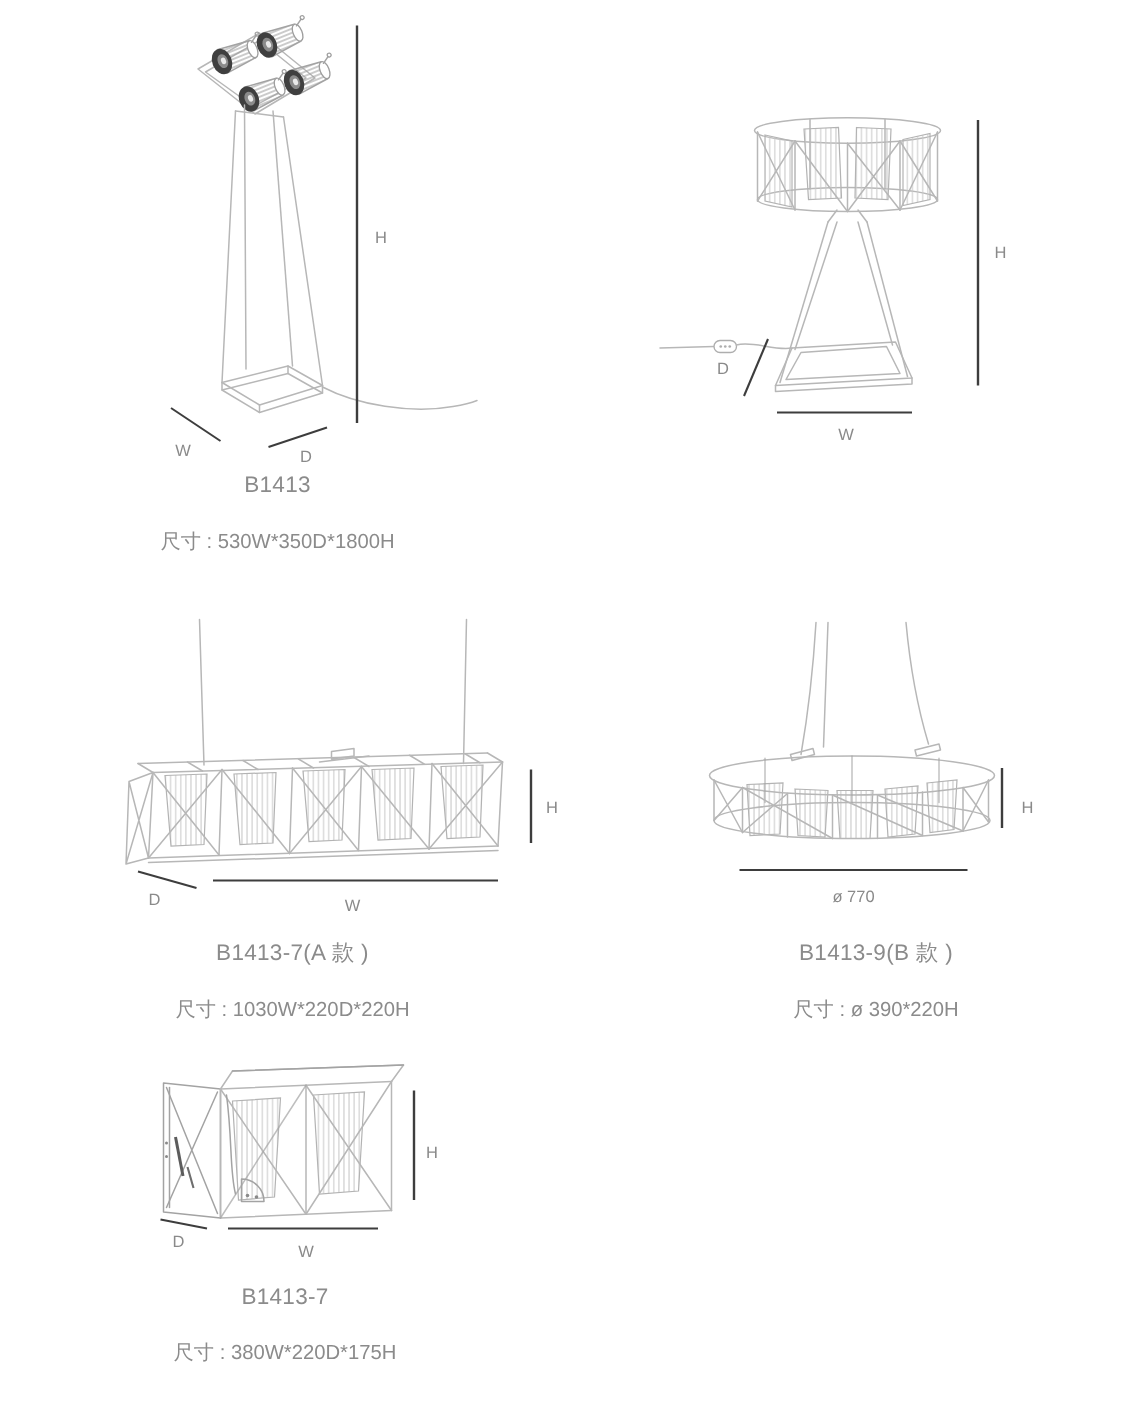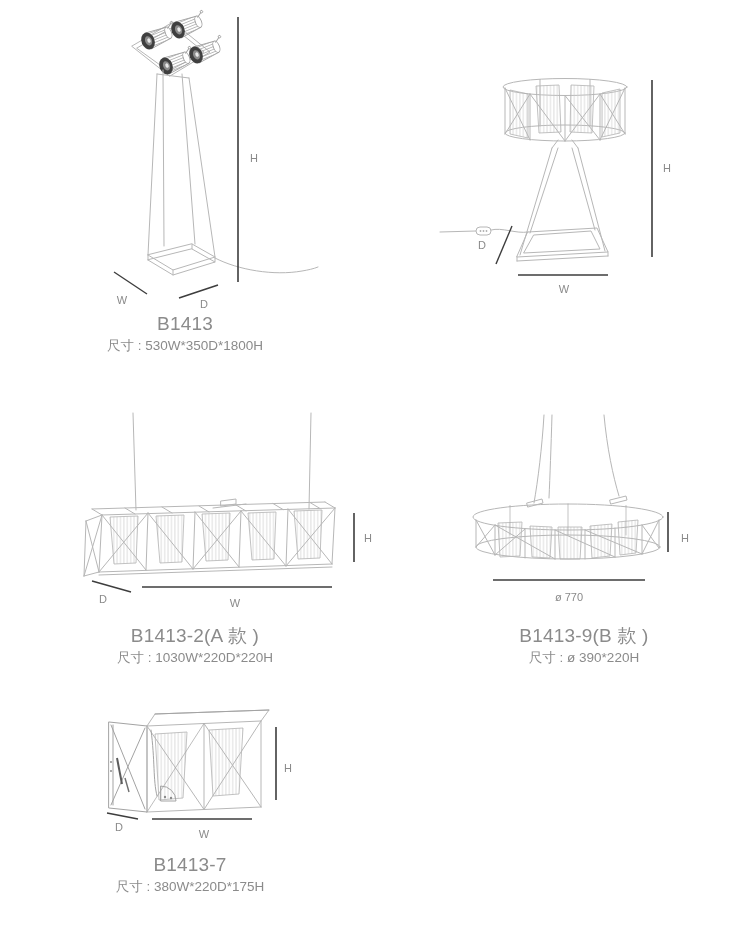--- a/index.html
+++ b/index.html
@@ -2,22 +2,22 @@
 <html><head>
 <meta charset="utf-8">
 <style>
   html,body{margin:0;padding:0;background:#ffffff;}
   .canvas{
     position:relative;width:750px;height:951px;background:#ffffff;overflow:hidden;
     font-family:"Liberation Sans","DejaVu Sans",sans-serif;
   }
   .sketch{position:absolute;}
   .caption{position:absolute;width:300px;text-align:center;color:#8b8b8b;}
-  .caption .code{font-size:19px;line-height:19px;letter-spacing:0.2px;}
-  .caption .size{font-size:13.5px;line-height:19px;margin-top:3px;}
+  .caption .code{font-size:15px;line-height:19px;letter-spacing:0.2px;}
+  .caption .size{font-size:13.5px;line-height:19px;margin-top:18px;}
   svg{display:block;overflow:visible;}
   svg text{font-family:"Liberation Sans","DejaVu Sans",sans-serif;fill:#8a8a8a;}
   .sk{stroke:#b7b7b7;fill:none;stroke-width:1;stroke-linecap:round;stroke-linejoin:round;}
   .sk2{stroke:#a3a3a3;fill:none;stroke-width:1;stroke-linecap:round;stroke-linejoin:round;}
   .dim{stroke:#3d3d3d;stroke-width:1.6;fill:none;}
   .dim2{stroke:#3d3d3d;stroke-width:1.4;fill:none;}
   .pleat{stroke:#b3b3b3;stroke-width:0.8;}
   .dimtxt{font-size:11px;}
 </style>
 </head>
@@ -181,21 +181,21 @@
 
     <line class="dim" x1="276" y1="100" x2="276" y2="149"></line>
     <text class="dimtxt" x="290" y="129" text-anchor="middle">H</text>
     <line class="dim2" x1="14" y1="168" x2="53" y2="179"></line>
     <text class="dimtxt" x="25" y="190" text-anchor="middle">D</text>
     <line class="dim2" x1="64" y1="174" x2="254" y2="174"></line>
     <text class="dimtxt" x="157" y="194" text-anchor="middle">W</text>
   </svg>
 
   <div class="caption" style="left:45px;top:626px">
-    <div class="code">B1413-2(A 款 )</div>
+    <div class="code">B1413-7(A 款 )</div>
     <div class="size">尺寸 : 1030W*220D*220H</div>
   </div>
 
   <svg class="sketch" style="left:450px;top:408px" width="260" height="200" viewBox="0 0 260 200">
     <defs>
       <pattern id="pleat4" width="3.4" height="8" patternUnits="userSpaceOnUse">
         <path d="M1.7,0 V8" stroke="#c9c9c9" stroke-width="0.7"></path>
       </pattern>
     </defs>
 

